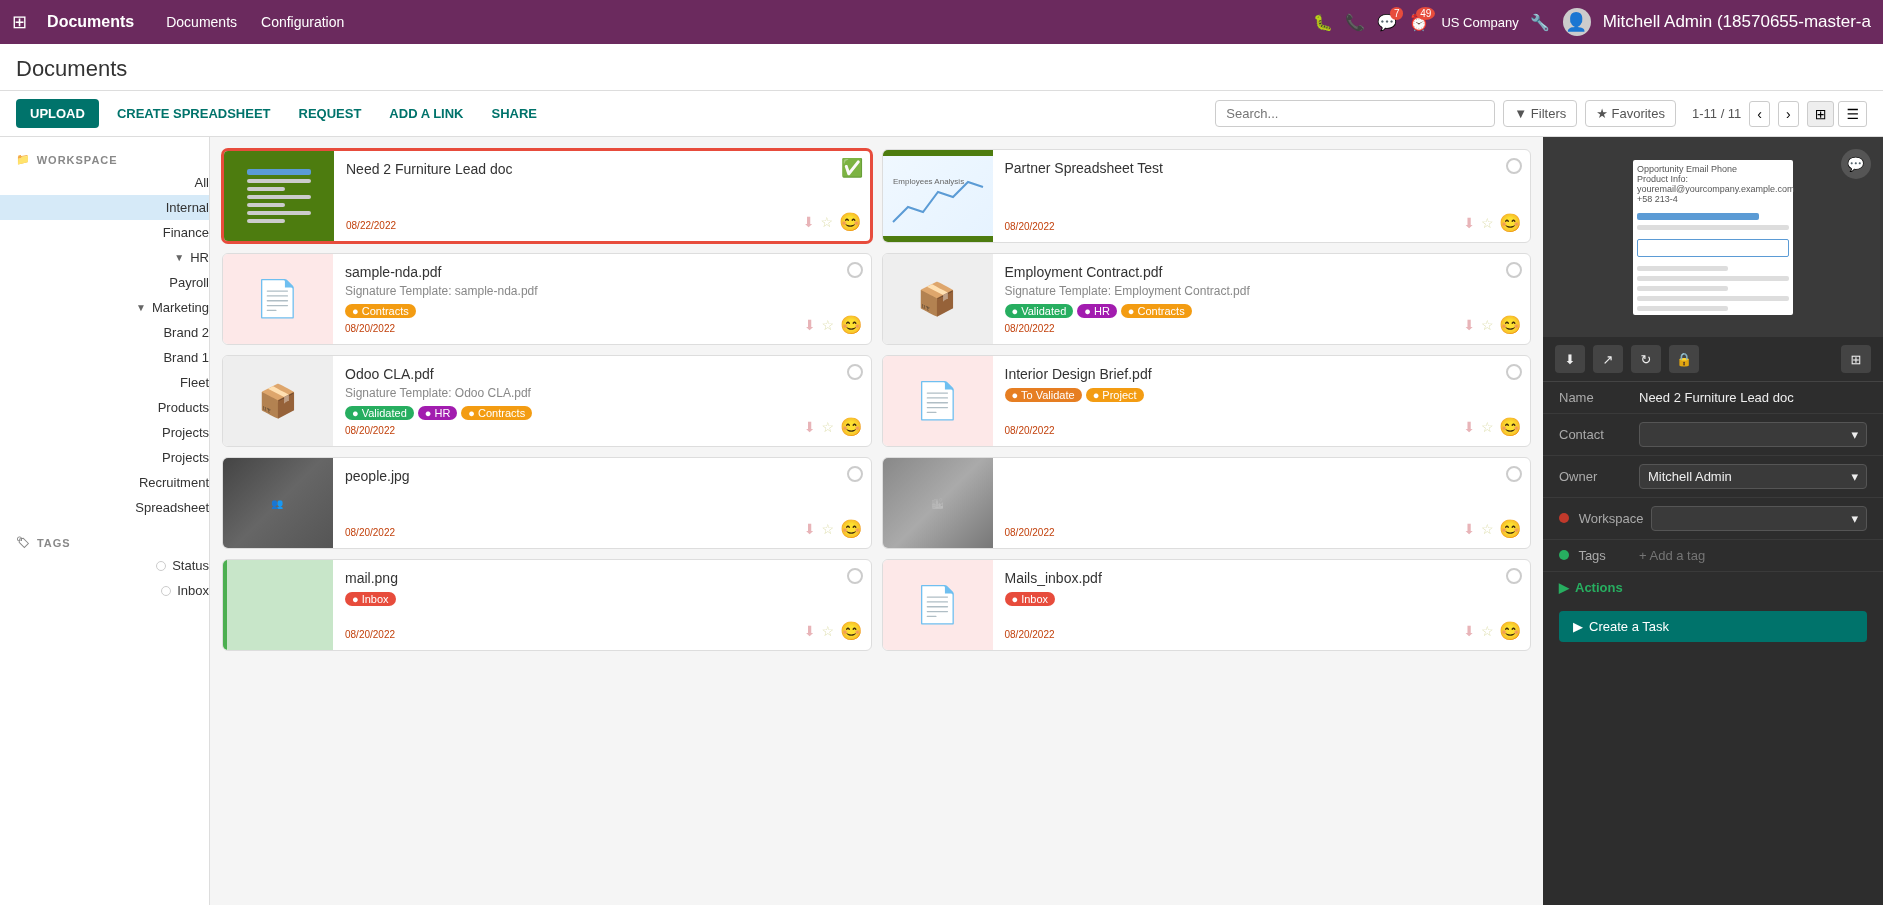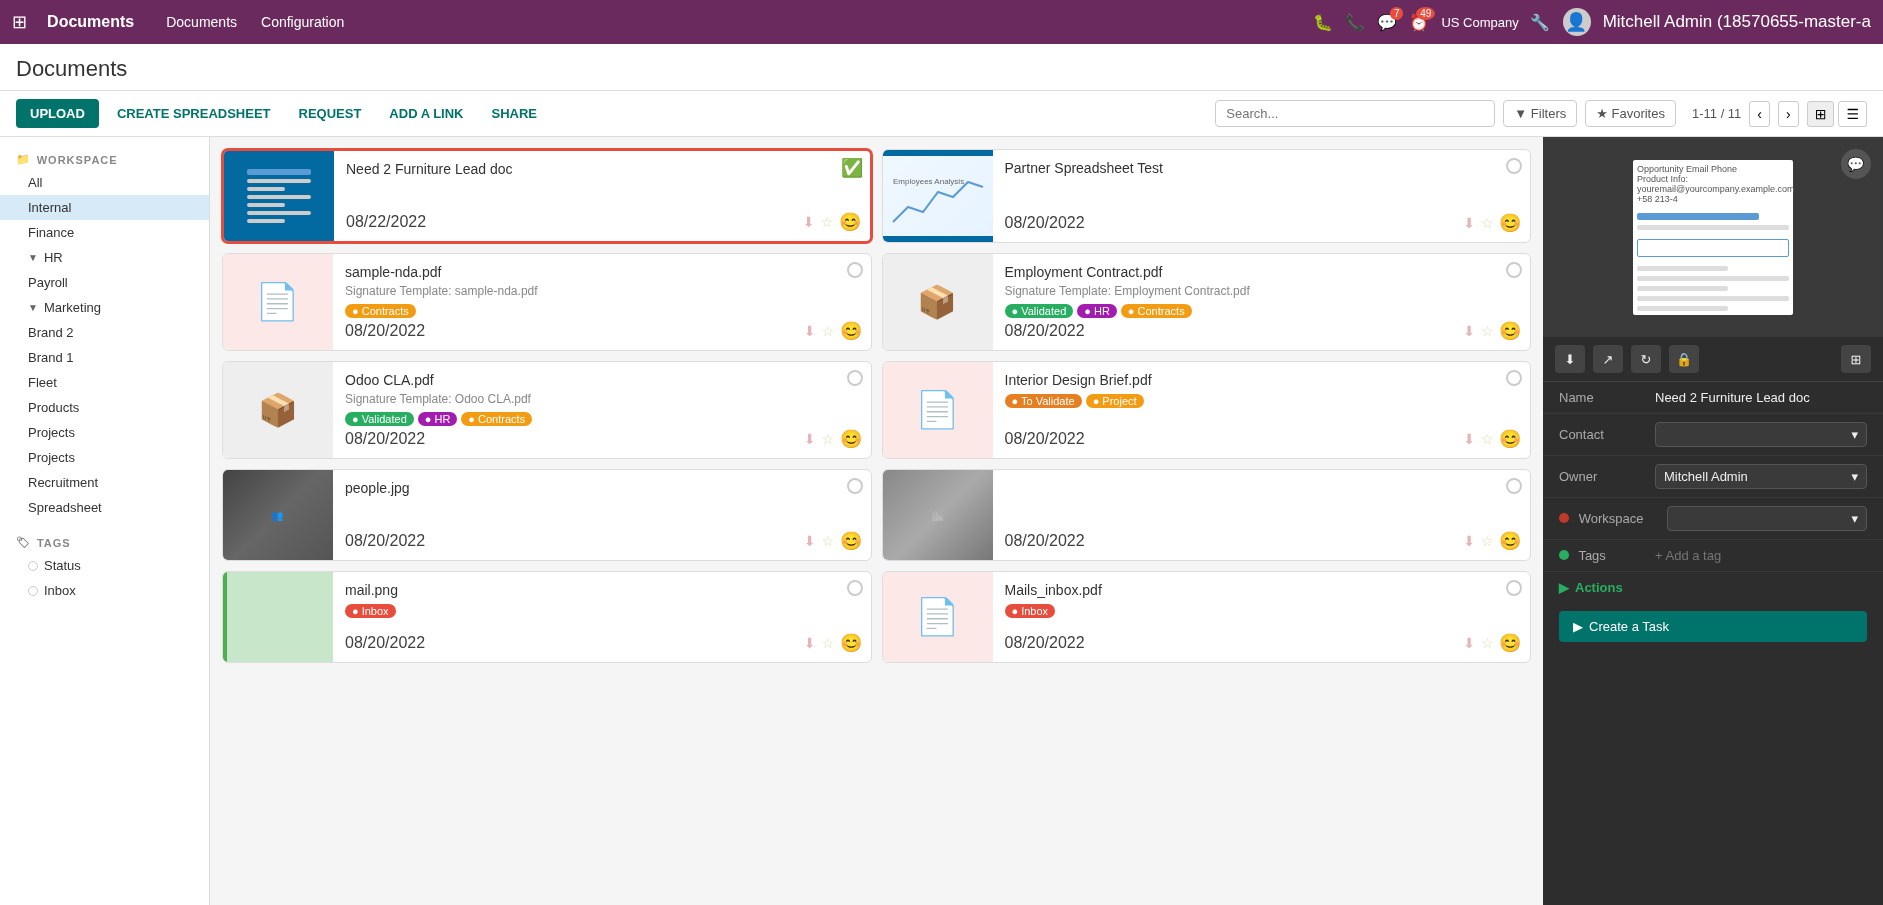--- a/index.html
+++ b/index.html
@@ -112,28 +112,29 @@
       font-size: 11px;
       font-weight: bold;
       color: #888;
       padding: 8px 16px 4px 16px;
       letter-spacing: 1px;
       display: flex;
       align-items: center;
       gap: 6px;
     }
     .sidebar-item {
-      padding: 5px 28px;
+      padding: 5px 0;
       cursor: pointer;
       color: #333;
       font-size: 13px;
       border-radius: 0;
       display: flex;
       align-items: center;
       gap: 6px;
+      justify-content: flex-end;
     }
     .sidebar-item.active { background: #d6eaf8; color: #333; font-weight: 500; }
     .sidebar-item.indent1 { padding-left: 28px; }
     .sidebar-group-toggle { font-size: 10px; color: #666; }
     .sidebar-dot { width: 10px; height: 10px; border-radius: 50%; display: inline-block; border: 1px solid #ccc; }
 
     
     .docs-area {
       flex: 1;
       overflow-y: auto;
@@ -155,21 +156,21 @@
       position: relative;
       min-height: 90px;
     }
     .doc-card.selected {
       border: 2px solid #e74c3c;
       box-shadow: 0 0 0 1px #e74c3c;
     }
     .doc-thumbnail {
       width: 110px;
       min-height: 90px;
-      background: #0369a1;
+      background: #4d7c0f;
       flex-shrink: 0;
       display: flex;
       align-items: center;
       justify-content: center;
       overflow: hidden;
       position: relative;
     }
     .doc-thumb-lines {
       width: 80px;
       display: flex;
@@ -207,21 +208,21 @@
       font-size: 11px;
       border-radius: 10px;
       padding: 1px 7px;
       color: white;
     }
     .tag-yellow { background: #f39c12; color: #fff; }
     .tag-blue { background: #a21caf; color: #fff; }
     .tag-green { background: #27ae60; color: #fff; }
     .tag-orange { background: #e67e22; color: #fff; }
     .tag-red { background: #e74c3c; color: #fff; }
-    .doc-date { font-size: 16px; color: #404040; margin-top: auto; }
+    .doc-date { font-size: 10px; color: #c2410c; margin-top: auto; }
     .doc-actions {
       position: absolute;
       bottom: 8px;
       right: 8px;
       display: flex;
       align-items: center;
       gap: 6px;
     }
     .doc-action-icon { color: #dda; font-size: 14px; cursor: pointer; }
     .doc-action-icon.pink { color: #e8b4b8; }
@@ -310,21 +311,21 @@
       display: flex;
       align-items: center;
       justify-content: center;
     }
     .rp-tool-btn-spacer { flex: 1; }
     .rp-field {
       padding: 8px 16px;
       border-bottom: 1px solid #3a3a3a;
       display: flex;
       align-items: center;
-      gap: 24px;
+      gap: 8px;
     }
     .rp-field-label { color: #aaa; font-size: 13px; min-width: 72px; }
     .rp-field-value { color: #eee; font-size: 13px; flex: 1; }
     .rp-field-dropdown {
       flex: 1;
       background: #3a3a3a;
       border: 1px solid #555;
       border-radius: 4px;
       padding: 4px 8px;
       color: #eee;

